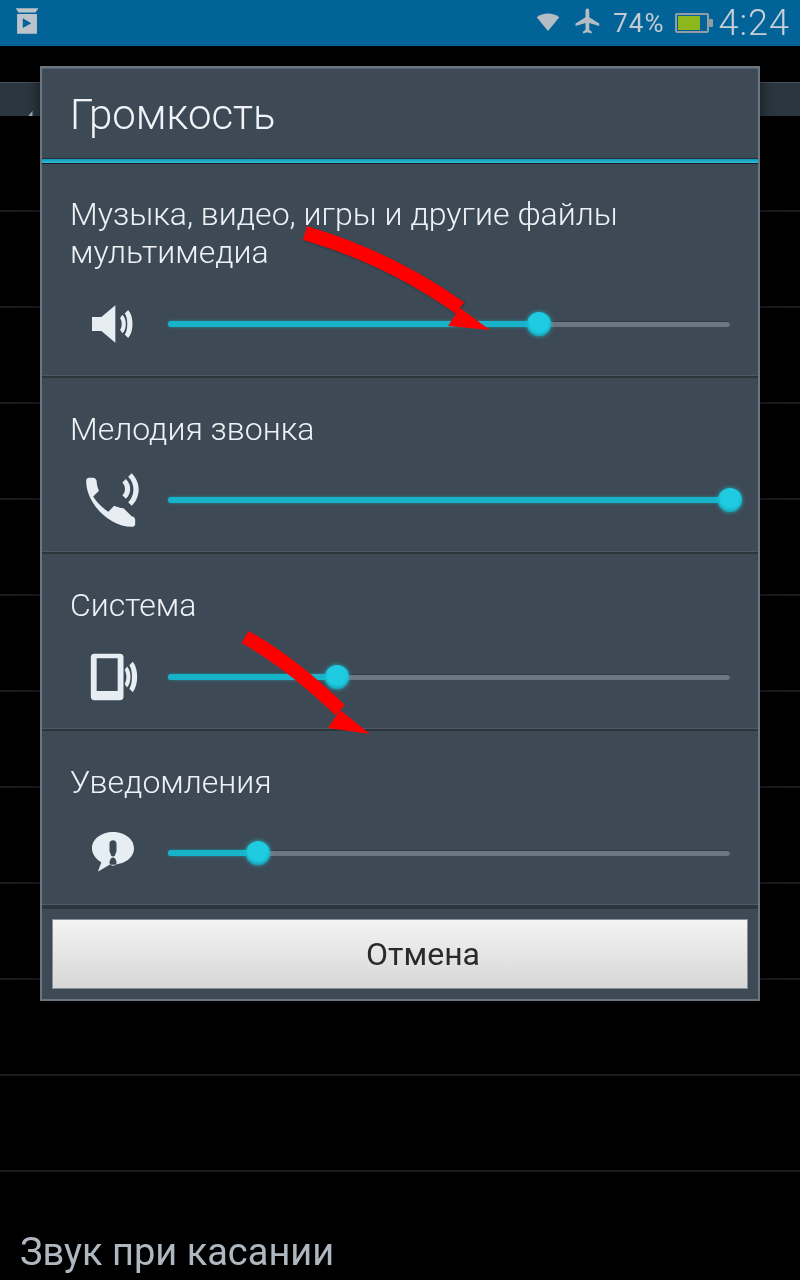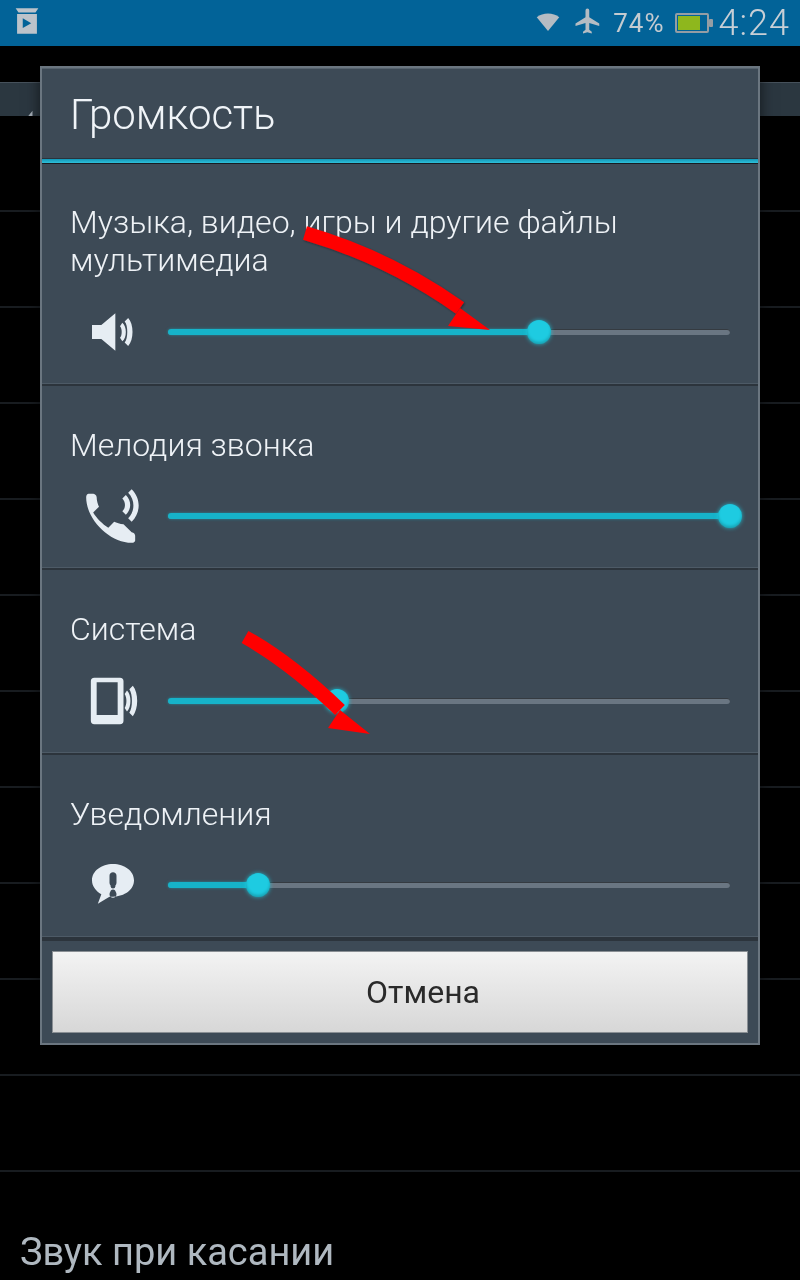--- a/index.html
+++ b/index.html
@@ -61,24 +61,23 @@
     font-size:42px;
     color:#f0f4f8;
     font-weight:300;
   }
   .dlg-title-divider {
     height:4px;
     background: linear-gradient(#1296b6, #2fc0d9);
     box-shadow: 0 1px 0 rgba(0,0,0,0.6), 0 -1px 0 rgba(0,0,0,0.3);
   }
   .section {
-    padding:16px 28px 24px;
+    padding:32px 28px 24px;
     border-bottom:2px solid #2c343c;
     box-shadow: inset 0 -1px 0 #4d5a66;
-    margin-top: 24px;
   }
   .section:last-of-type { border-bottom:none; box-shadow:none; }
   .sec-label {
     font-size:32px; font-weight:300; color:#eef2f6;
     line-height:1.2; margin-bottom:24px;
   }
   .slider-row {
     display:flex; align-items:center; gap:20px;
     padding-left:8px;
   }
@@ -104,21 +103,21 @@
     box-shadow:0 0 4px rgba(30,203,225,0.8), inset 0 -2px 3px rgba(0,0,0,0.2);
     transform:translateX(-50%);
   }
   .dlg-buttons {
     display:flex; gap:10px;
     padding:10px;
     background:#3d4a56;
     border-top:2px solid #2c343c;
   }
   .dlg-btn {
-    flex:1; height:82px;
+    flex:1; height:70px;
     background:linear-gradient(#f3f3f3,#d7d7d7);
     border:1px solid #8a8f94;
     display:flex; align-items:center; justify-content:center;
     font-size:32px; color:#2a2a2a; font-weight:400;
     cursor:pointer;
     padding-left:46px;
   }
 
   
   .arrow {

